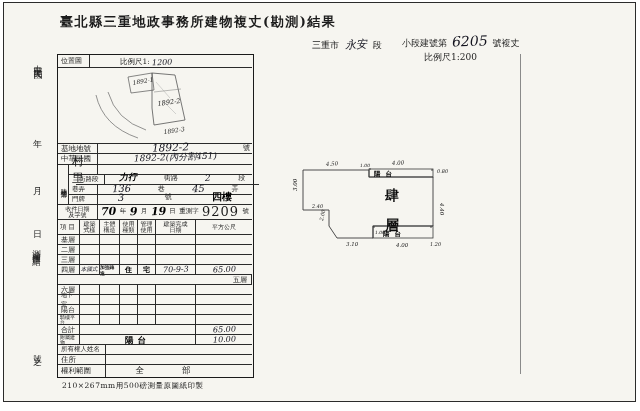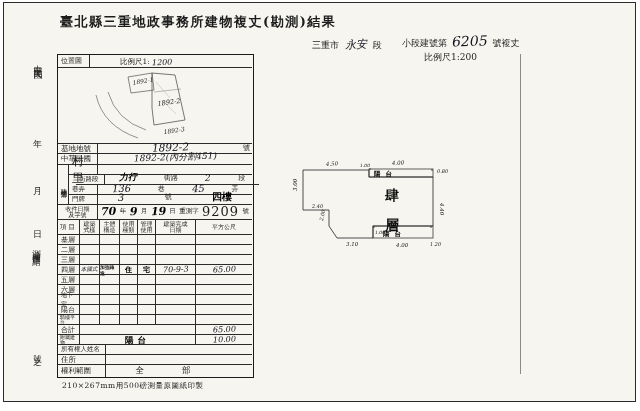--- a/index.html
+++ b/index.html
@@ -200,21 +200,21 @@
     <div class="cell" style="width:18px;justify-content:center;">
         <span class="stamp" style="font-size:7px;">宅</span>
       </div>
     <div class="cell" style="width:40px;justify-content:center;">
         <span class="hand" style="font-size:8px;">70-9-3</span>
       </div>
     <div class="cell" style="width:56px;border-right:none;justify-content:center;">
         <span class="hand" style="font-size:8px;">65.00</span>
       </div>
   </div>
-  <div class="row" style="top:220px;height:10px;">
+  <div class="row" style="top:220px;height:10px;flex-direction:column;">
     <div class="cell floorlbl" style="width:22px;">五層</div>
     <div class="cell" style="width:20px;"></div>
       <div class="cell" style="width:20px;"></div>
       <div class="cell" style="width:18px;"></div>
       <div class="cell" style="width:18px;"></div>
       <div class="cell" style="width:40px;"></div>
       <div class="cell" style="width:56px;border-right:none;"></div>
   </div>
   <div class="row" style="top:230px;height:10px;">
     <div class="cell floorlbl" style="width:22px;">六層</div>

